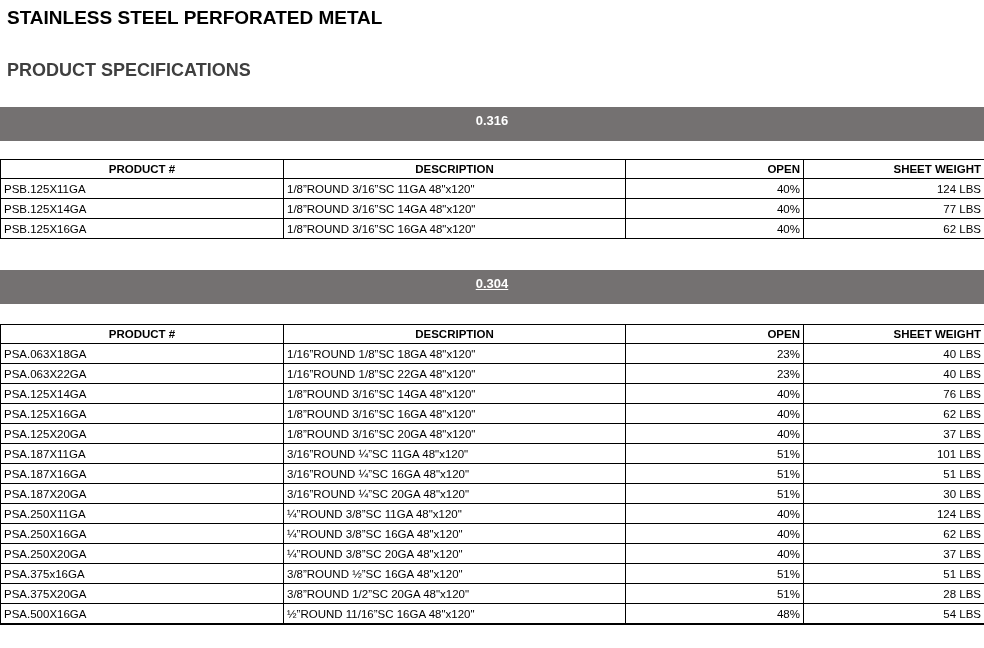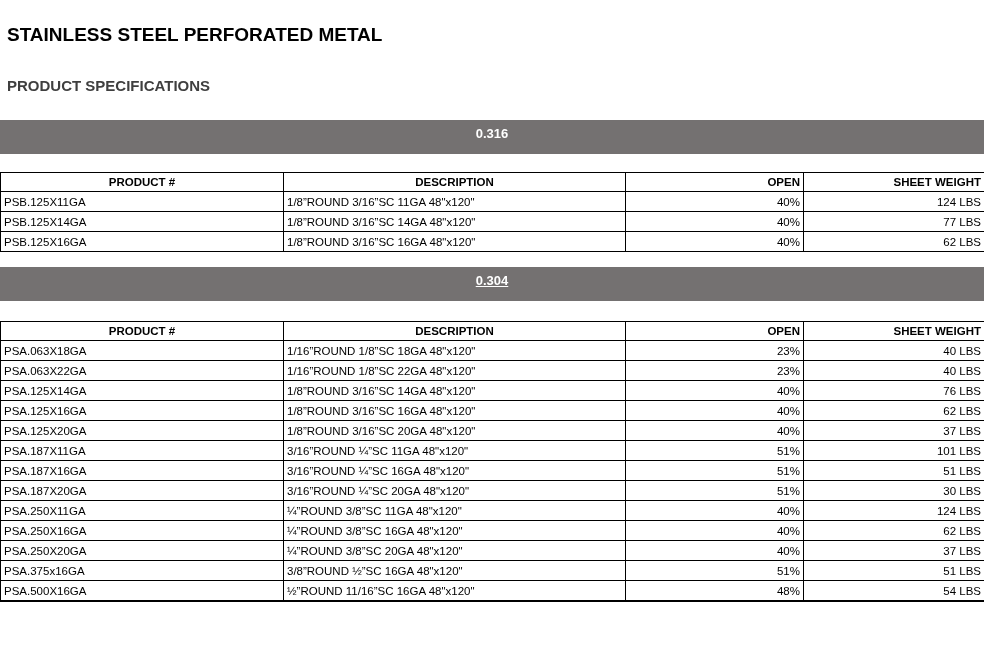--- a/index.html
+++ b/index.html
@@ -11,50 +11,50 @@
   }
   .page {
     position: relative;
     width: 984px;
     height: 648px;
     overflow: hidden;
     background: #ffffff;
   }
   .doc-title {
     margin: 0 0 0 7px;
-    padding-top: 24px;
+    padding-top: 7px;
     font-size: 19px;
     font-weight: bold;
     letter-spacing: 0px;
     color: #000000;
   }
   .doc-subtitle {
     margin: 31px 0 0 7px;
-    font-size: 15px;
+    font-size: 18px;
     font-weight: bold;
     color: var(--subtitle-color, #3f3f3f);
   }
   .doc-warning {
     margin: 28px 0 0 7px;
     font-size: 11.5px;
     font-weight: bold;
     color: #000000;
   }
   .band {
     margin-top: 26px;
     height: 34px;
     line-height: 27px;
     background: var(--band-bg, #747171);
     color: var(--band-text, #ffffff);
     text-align: center;
     font-size: 13px;
     font-weight: bold;
   }
   .band.second {
-    margin-top: 15px;
+    margin-top: 31px;
     text-decoration: underline;
   }
   table.spec {
     margin-top: 18px;
     width: 984px;
     border-collapse: collapse;
     table-layout: fixed;
     font-size: 11.5px;
   }
   table.spec.second {
@@ -214,20 +214,26 @@
         <td class="al-r">40%</td>
         <td class="al-r">37 LBS</td>
       </tr>
         <tr>
         <td class="al-l">PSA.375x16GA</td>
         <td class="al-l">3/8”ROUND ½”SC 16GA 48"x120"</td>
         <td class="al-r">51%</td>
         <td class="al-r">51 LBS</td>
       </tr>
         <tr>
+        <td class="al-l">PSA.375X20GA</td>
+        <td class="al-l">3/8”ROUND 1/2”SC 20GA 48"x120"</td>
+        <td class="al-r">51%</td>
+        <td class="al-r">28 LBS</td>
+      </tr>
+        <tr>
         <td class="al-l">PSA.500X16GA</td>
         <td class="al-l">½”ROUND 11/16”SC 16GA 48"x120"</td>
         <td class="al-r">48%</td>
         <td class="al-r">54 LBS</td>
       </tr>
     </tbody>
   </table>
 
 </div>
 

